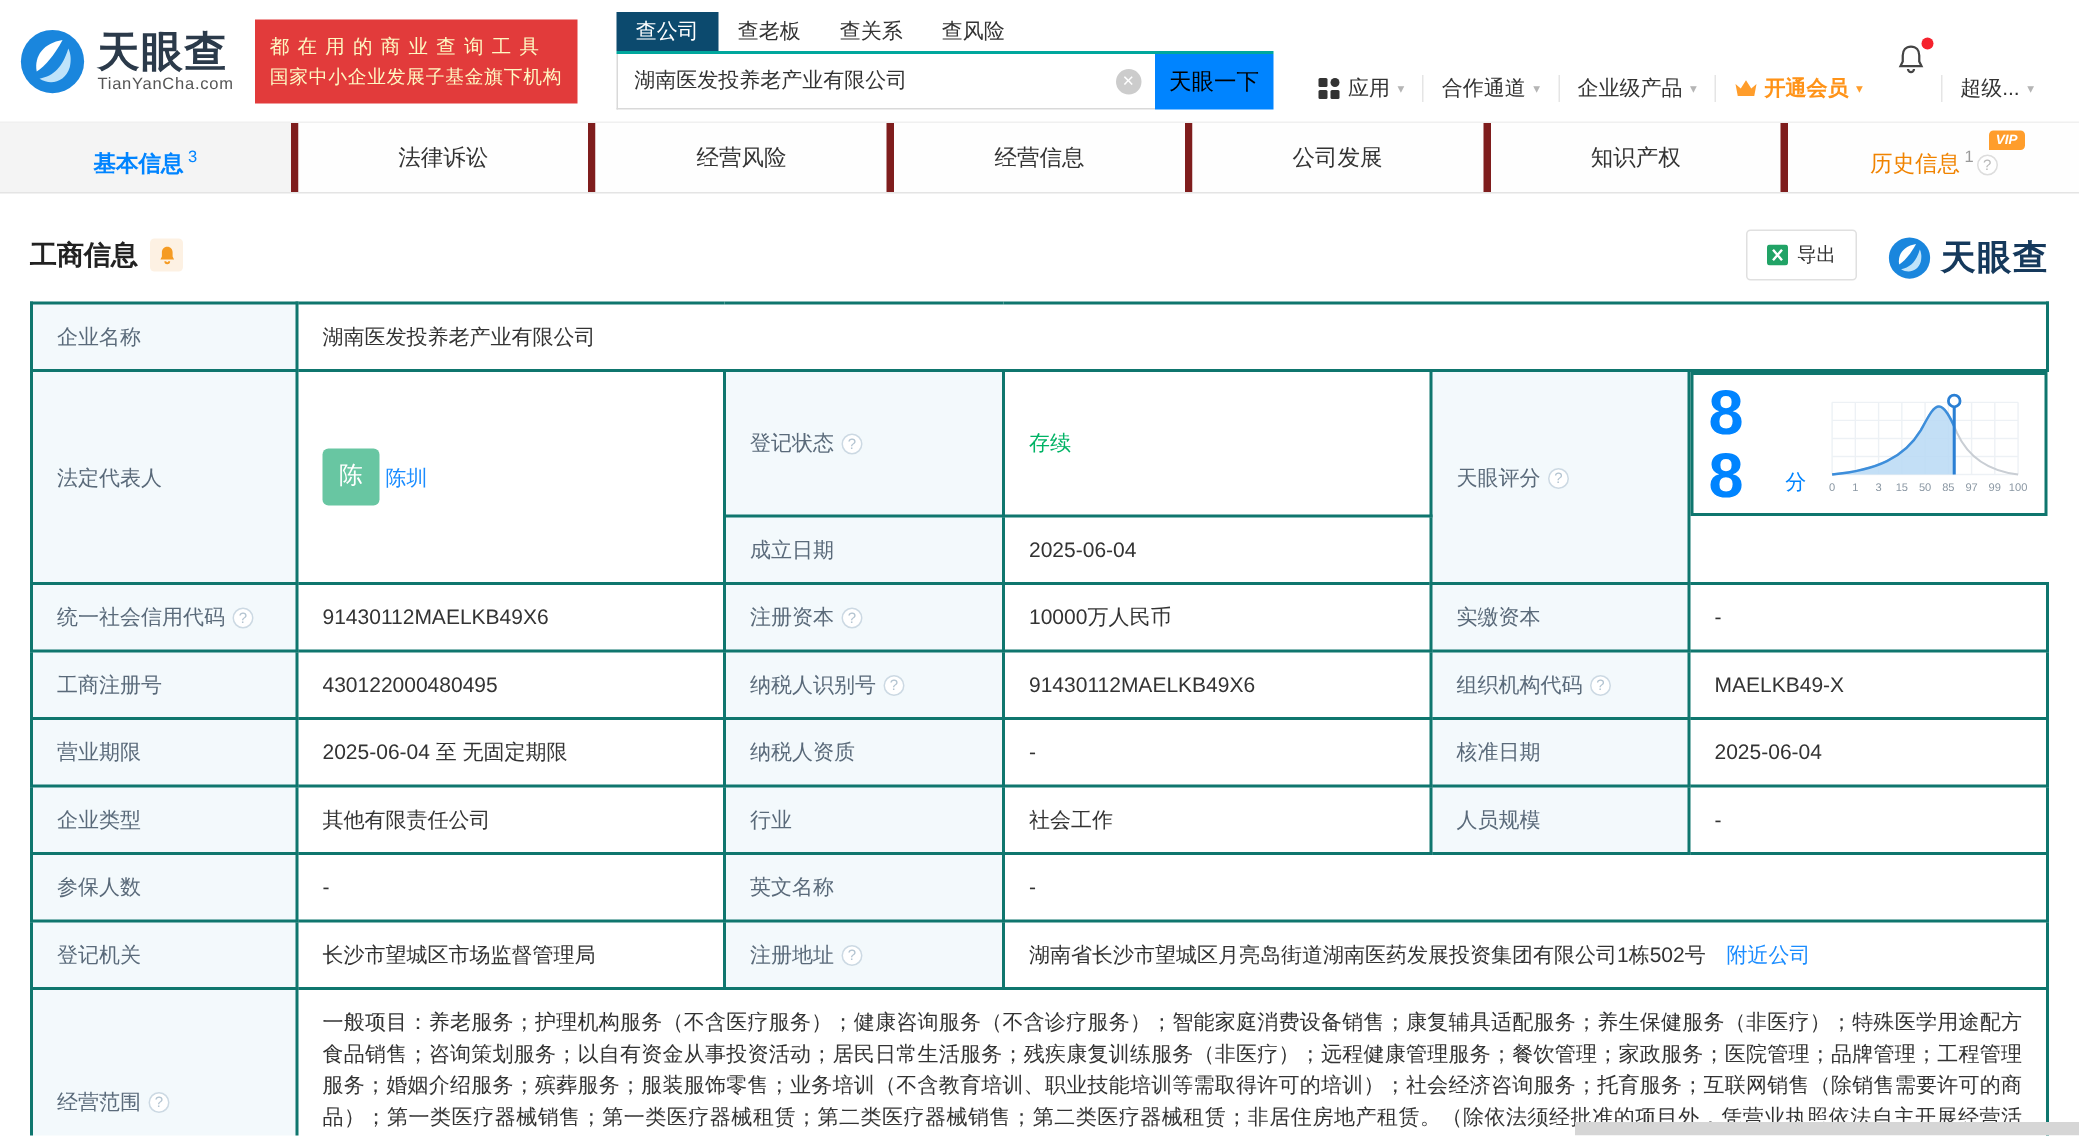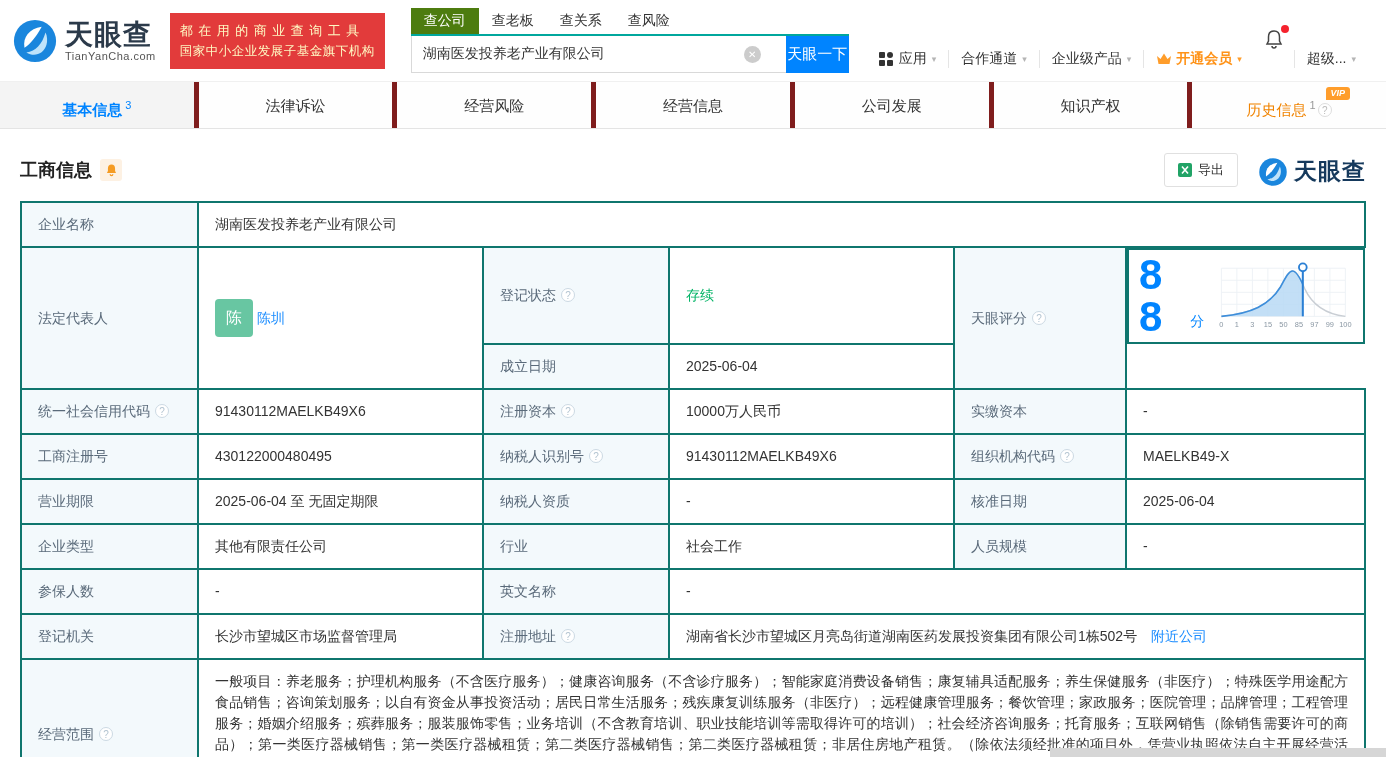--- a/index.html
+++ b/index.html
@@ -13,25 +13,25 @@
   .logo { display:flex; align-items:center; cursor:pointer; }
   .logo-text { margin-left:7px; }
   .logo-title { font-size:28px; font-weight:bold; color:#2b3a4a; line-height:30px; letter-spacing:1px;}
   .logo-domain { font-size:11px; color:#555; letter-spacing:.5px; }
   .slogan { background:#e23b3b; color:#fef9c3; margin-left:14px; padding:8px 10px; line-height:20px; }
   .slogan .l1 { font-size:13px; letter-spacing:5.5px; }
   .slogan .l2 { font-size:12.5px; letter-spacing:.5px; }
   .search-block { margin-left:26px; width:438px; }
   .search-tabs { display:flex; border-bottom:2px solid #00a79d; }
   .search-tab { padding:4px 13px; font-size:14px; color:#333; cursor:pointer; }
-  .search-tab.active { background:#4d7c0f; color:#fff; }
+  .search-tab.active { background:#0c4a6e; color:#fff; }
   .search-row { display:flex; position:relative; }
   .search-row input { flex:1; height:37px; border:1px solid #d9d9d9; border-right:none; border-top:none; padding:0 34px 0 11px; font-size:14px; color:#333; outline:none; }
   .clear-btn { position:absolute; right:88px; top:10px; width:17px; height:17px; border-radius:50%; background:#ccc; color:#fff; font-size:10px; line-height:17px; text-align:center; cursor:pointer; }
-  .search-btn { width:63px; height:37px; background:#0084ff; color:#ffffff; border:none; font-size:15px; cursor:pointer; }
+  .search-btn { width:79px; height:37px; background:#0084ff; color:#000000; border:none; font-size:15px; cursor:pointer; }
   .top-nav { margin-left:auto; display:flex; align-items:center; font-size:14px; color:#333; white-space:nowrap; }
   .nav-item { display:flex; align-items:center; padding:0 12px; cursor:pointer; position:relative;margin-top:37px; }
   .nav-item.sep { border-left:1px solid #e5e5e5; }
   .caret { font-size:9px; color:#b5b5b5; margin-left:5px; }
   .caret.orange { color:#ff9d2b; }
   .grid-icon { width:14px; height:14px; margin-right:6px; display:grid; grid-template-columns:6px 6px; grid-template-rows:6px 6px; gap:2px; }
   .grid-icon i { background:#333; border-radius:1px; }
   .grid-icon i:nth-child(2){ border-radius:50%; }
   .vip-nav { color:#ff9318; font-weight:bold; }
   .bell-wrap { position:relative; padding:0 10px; cursor:pointer; }

